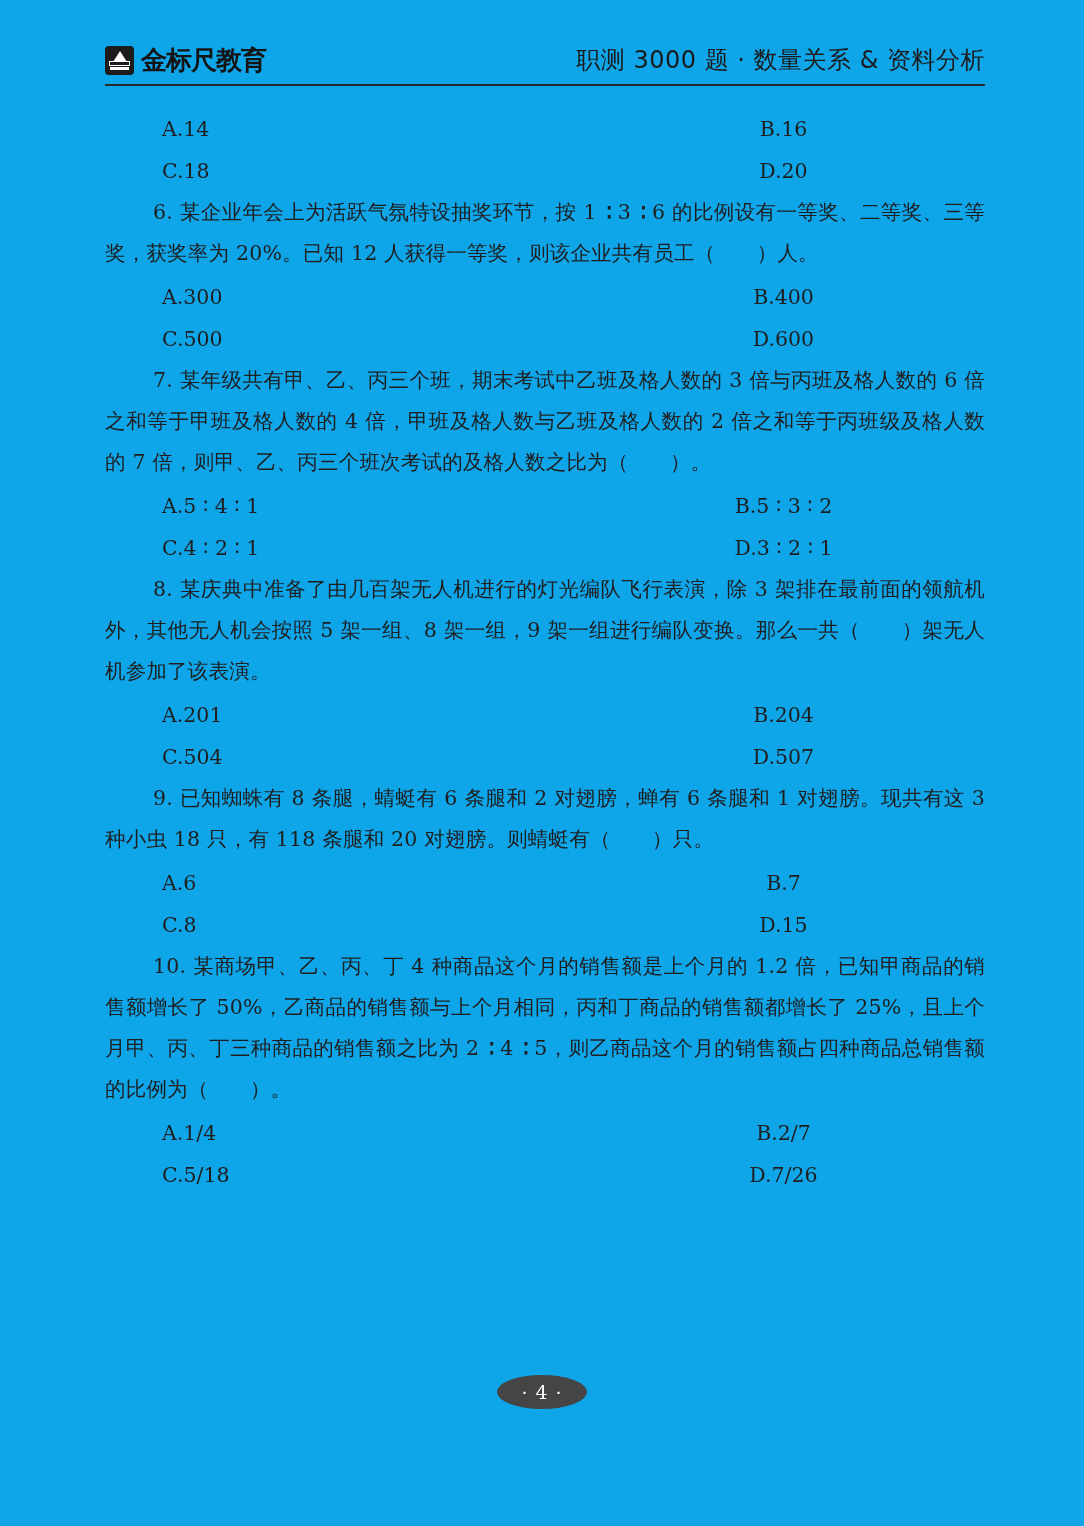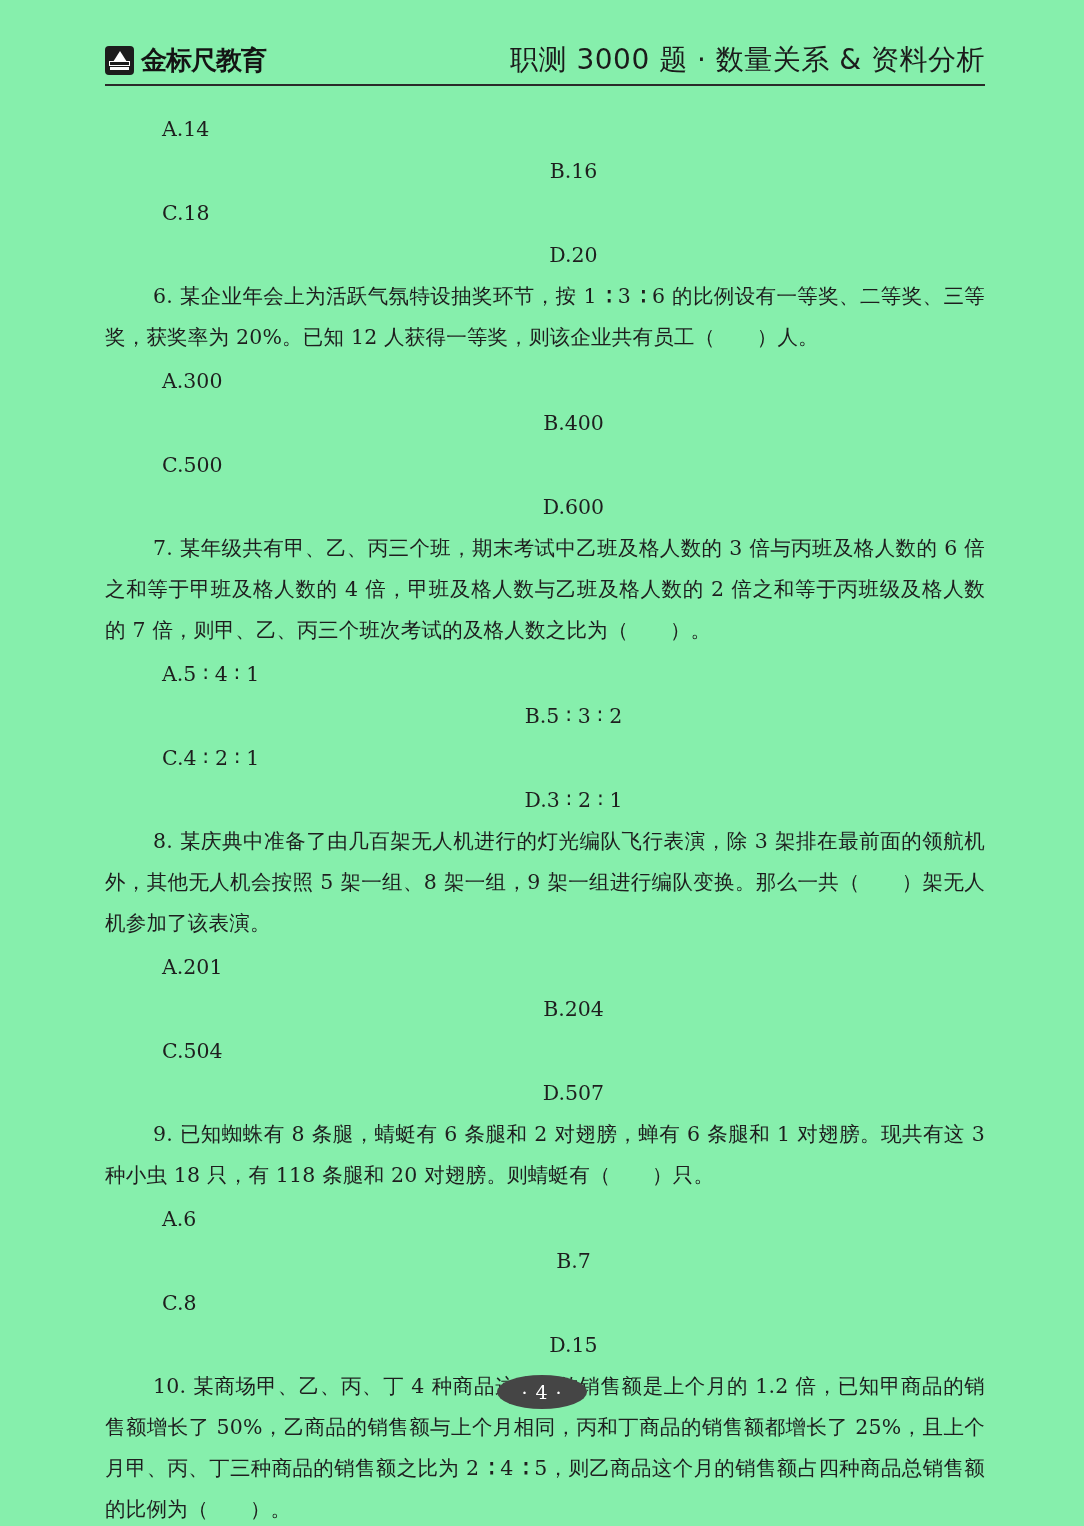--- a/index.html
+++ b/index.html
@@ -12,21 +12,21 @@
     height: 1526px;
     position: relative;
     font-family: "DejaVu Serif", "Liberation Serif", serif;
     color: #1a1a1a;
     overflow: hidden;
   }
 
   .page {
     position: absolute;
     inset: 0;
-    background: #86efac;
+    background: #0ea5e9;
   }
 
   
   .header {
     position: absolute;
     left: 105px;
     top: 36px;
     width: 880px;
     height: 48px;
     display: flex;
@@ -74,21 +74,21 @@
     font-weight: bold;
     font-size: 26px;
     letter-spacing: -1px;
     color: #141414;
     line-height: 1;
     white-space: nowrap;
   }
 
   .header-title {
     font-family: "DejaVu Sans", "Liberation Sans", sans-serif;
-    font-size: 28px;
+    font-size: 24px;
     color: #1b1b1b;
     letter-spacing: 0.5px;
     white-space: nowrap;
   }
 
   .header-rule {
     position: absolute;
     left: 105px;
     top: 84px;
     width: 880px;
@@ -126,21 +126,20 @@
 
   .options {
     margin-top: 2px;
     padding-left: 57px;
   }
   .opt-row {
     display: flex;
     line-height: 42px;
     font-size: 20.5px;
     color: #1e1e1e;
-    flex-direction: column;
   }
   .opt-a { width: 420px; flex: none; white-space: nowrap; }
   .opt-b { flex: 1; white-space: nowrap; text-align: center; }
 
   
   .footer {
     position: absolute;
     left: 0;
     right: 0;
     top: 1375px;

